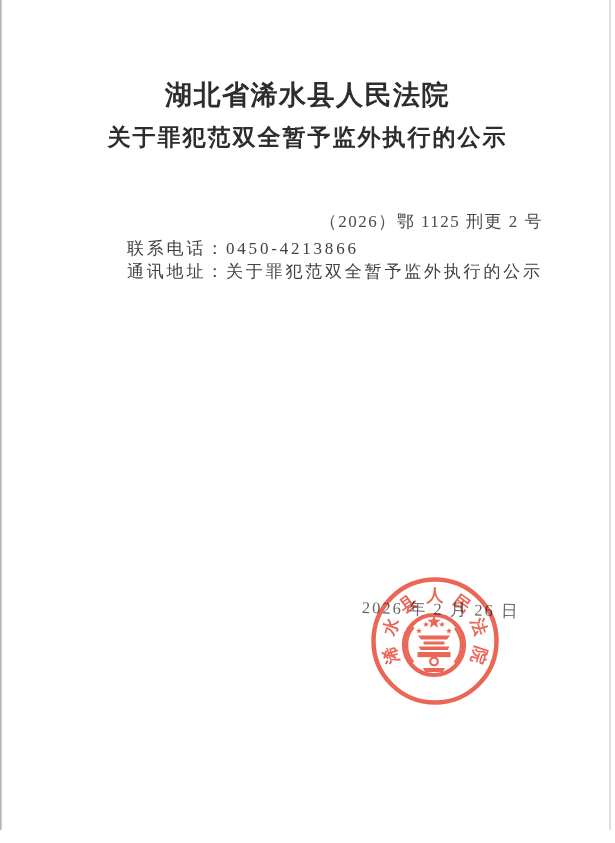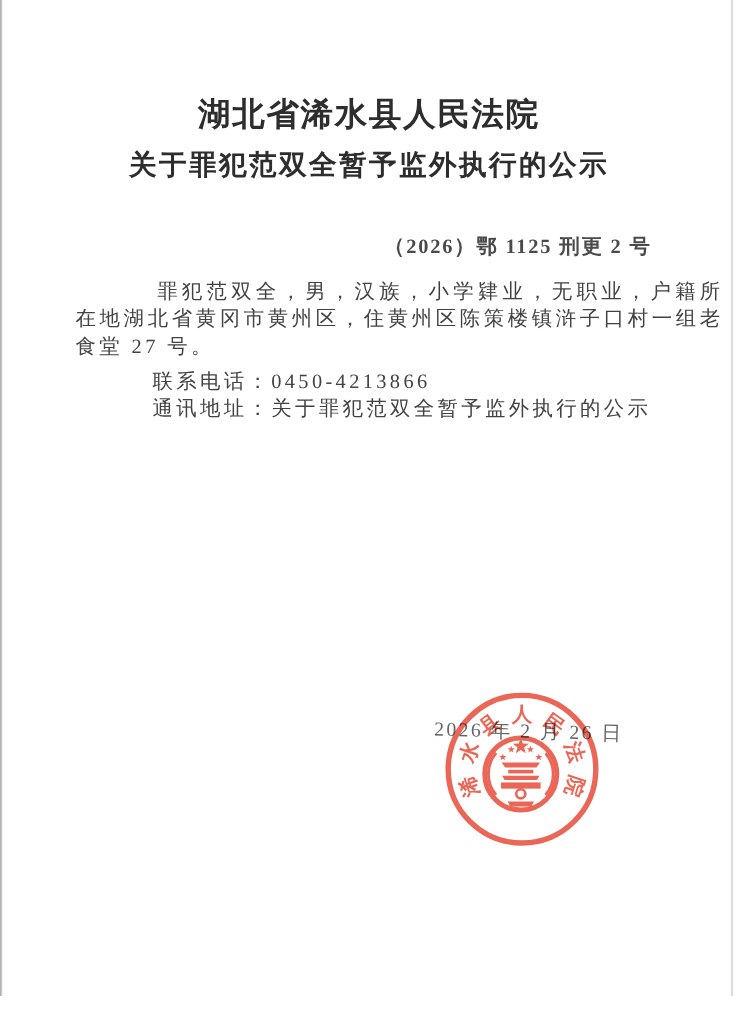--- a/index.html
+++ b/index.html
@@ -34,24 +34,24 @@
     font-size: 27px; font-weight: bold; letter-spacing: 1.5px;
     color: #2d2d2d;
   }
   .notice-title {
     position: absolute; top: 122px; left: 0; width: 615px;
     margin: 0; text-align: center;
     font-size: 23px; font-weight: bold; letter-spacing: 2px;
     color: #2d2d2d;
   }
   .doc-number {
-    position: absolute; top: 194px; left: 63px; width: 540px;
+    position: absolute; top: 210px; left: 63px; width: 540px;
     box-sizing: border-box; padding-right: 60px;
     text-align: right;
-    font-size: 17px; letter-spacing: 1.5px; color: #4a4a4a; font-weight: bold;
+    font-size: 17px; letter-spacing: 1.5px; color: #4a4a4a;
   }
   .body-text {
     position: absolute; top: 231px; left: 63px; width: 540px;
     font-size: 17px; line-height: 23px; letter-spacing: 2.8px;
     text-align: justify; color: #424242;
   }
   .body-text p {
     margin: 0 0 3px 0;
     text-indent: 68px;
   }
@@ -87,21 +87,20 @@
   <div class="edge-left"></div>
   <div class="edge-right"></div>
   <div class="edge-bottom"></div>
 
   <h1 class="court-name">湖北省浠水县人民法院</h1>
   <h2 class="notice-title">关于罪犯范双全暂予监外执行的公示</h2>
 
   <div class="doc-number">（2026）鄂 1125 刑更 2 号</div>
 
   <div class="body-text">
-    <p>罪犯范双全，男，汉族，小学肄业，无职业，户籍所在地湖北省黄冈市黄州区，住黄州区陈策楼镇浒子口村一组老食堂 27 号。</p>
     <div class="contact-block">
       <div>联系电话：0450-4213866</div>
       <div>通讯地址：关于罪犯范双全暂予监外执行的公示</div>
     </div>
   </div>
 
   <div class="issue-date">2026 年 2 月 26 日</div>
 
   <svg class="official-seal" width="134" height="136" viewBox="0 0 134 136" xmlns="http://www.w3.org/2000/svg">
     <defs>

